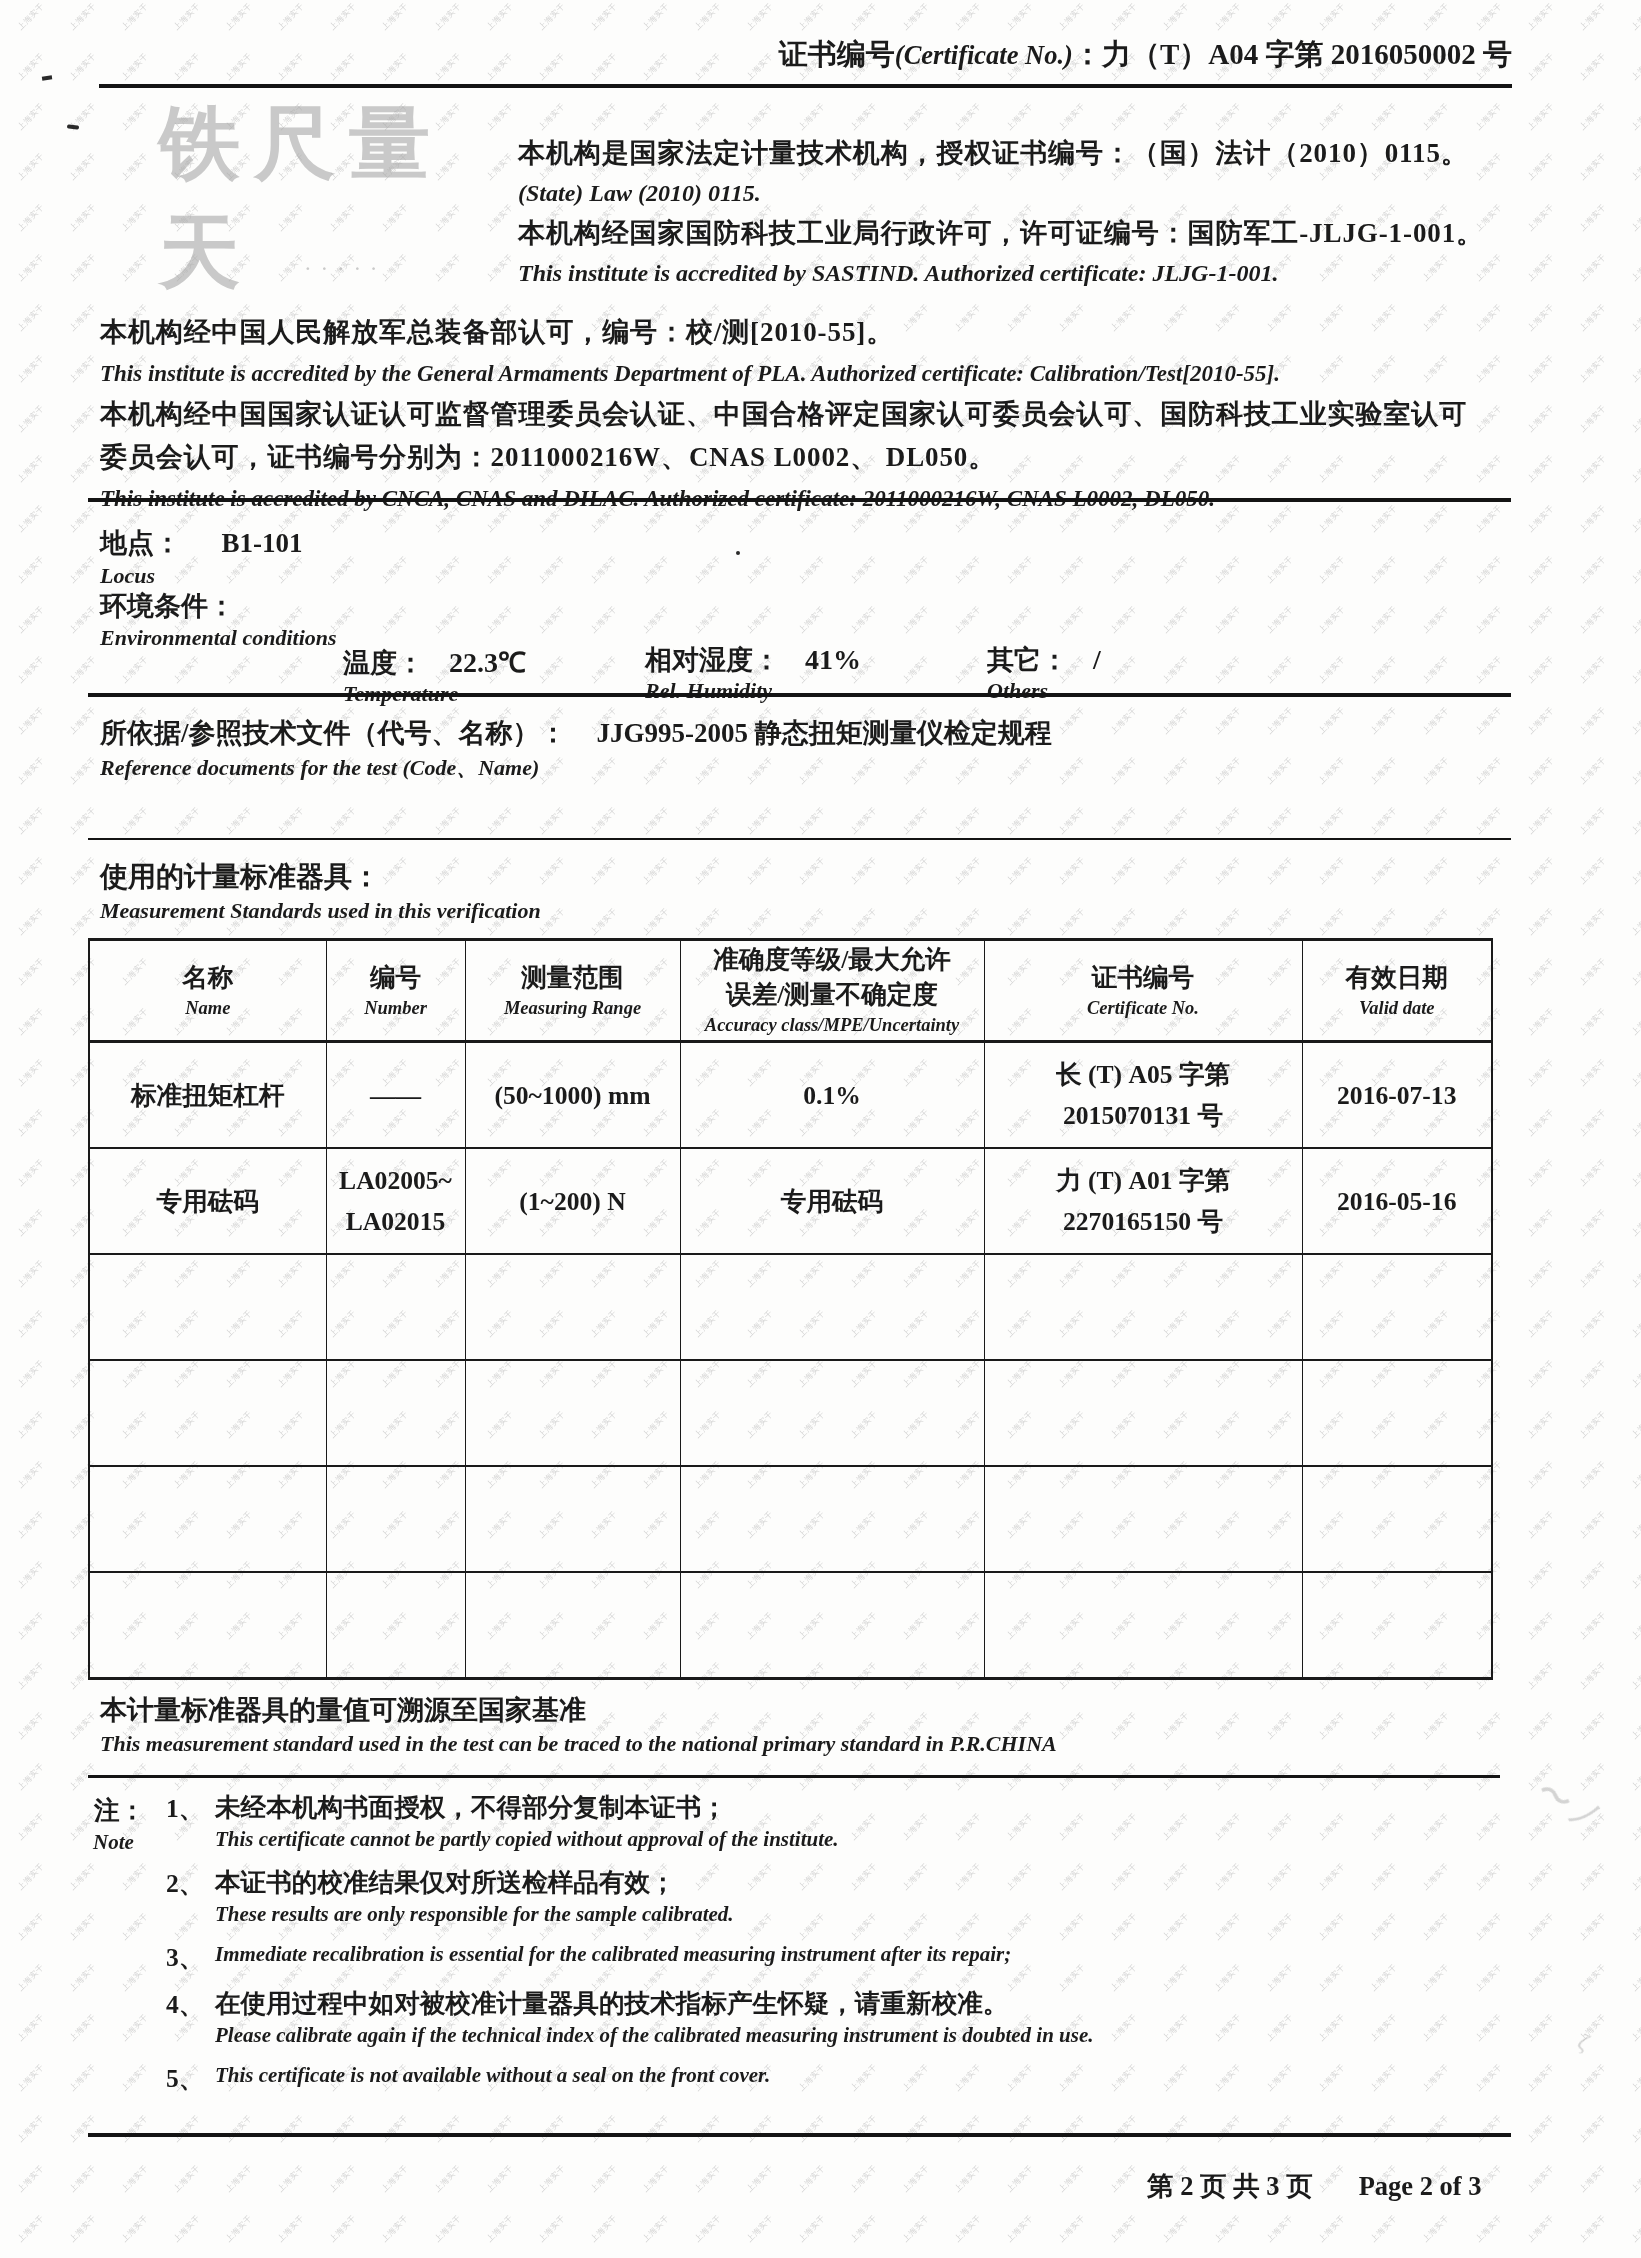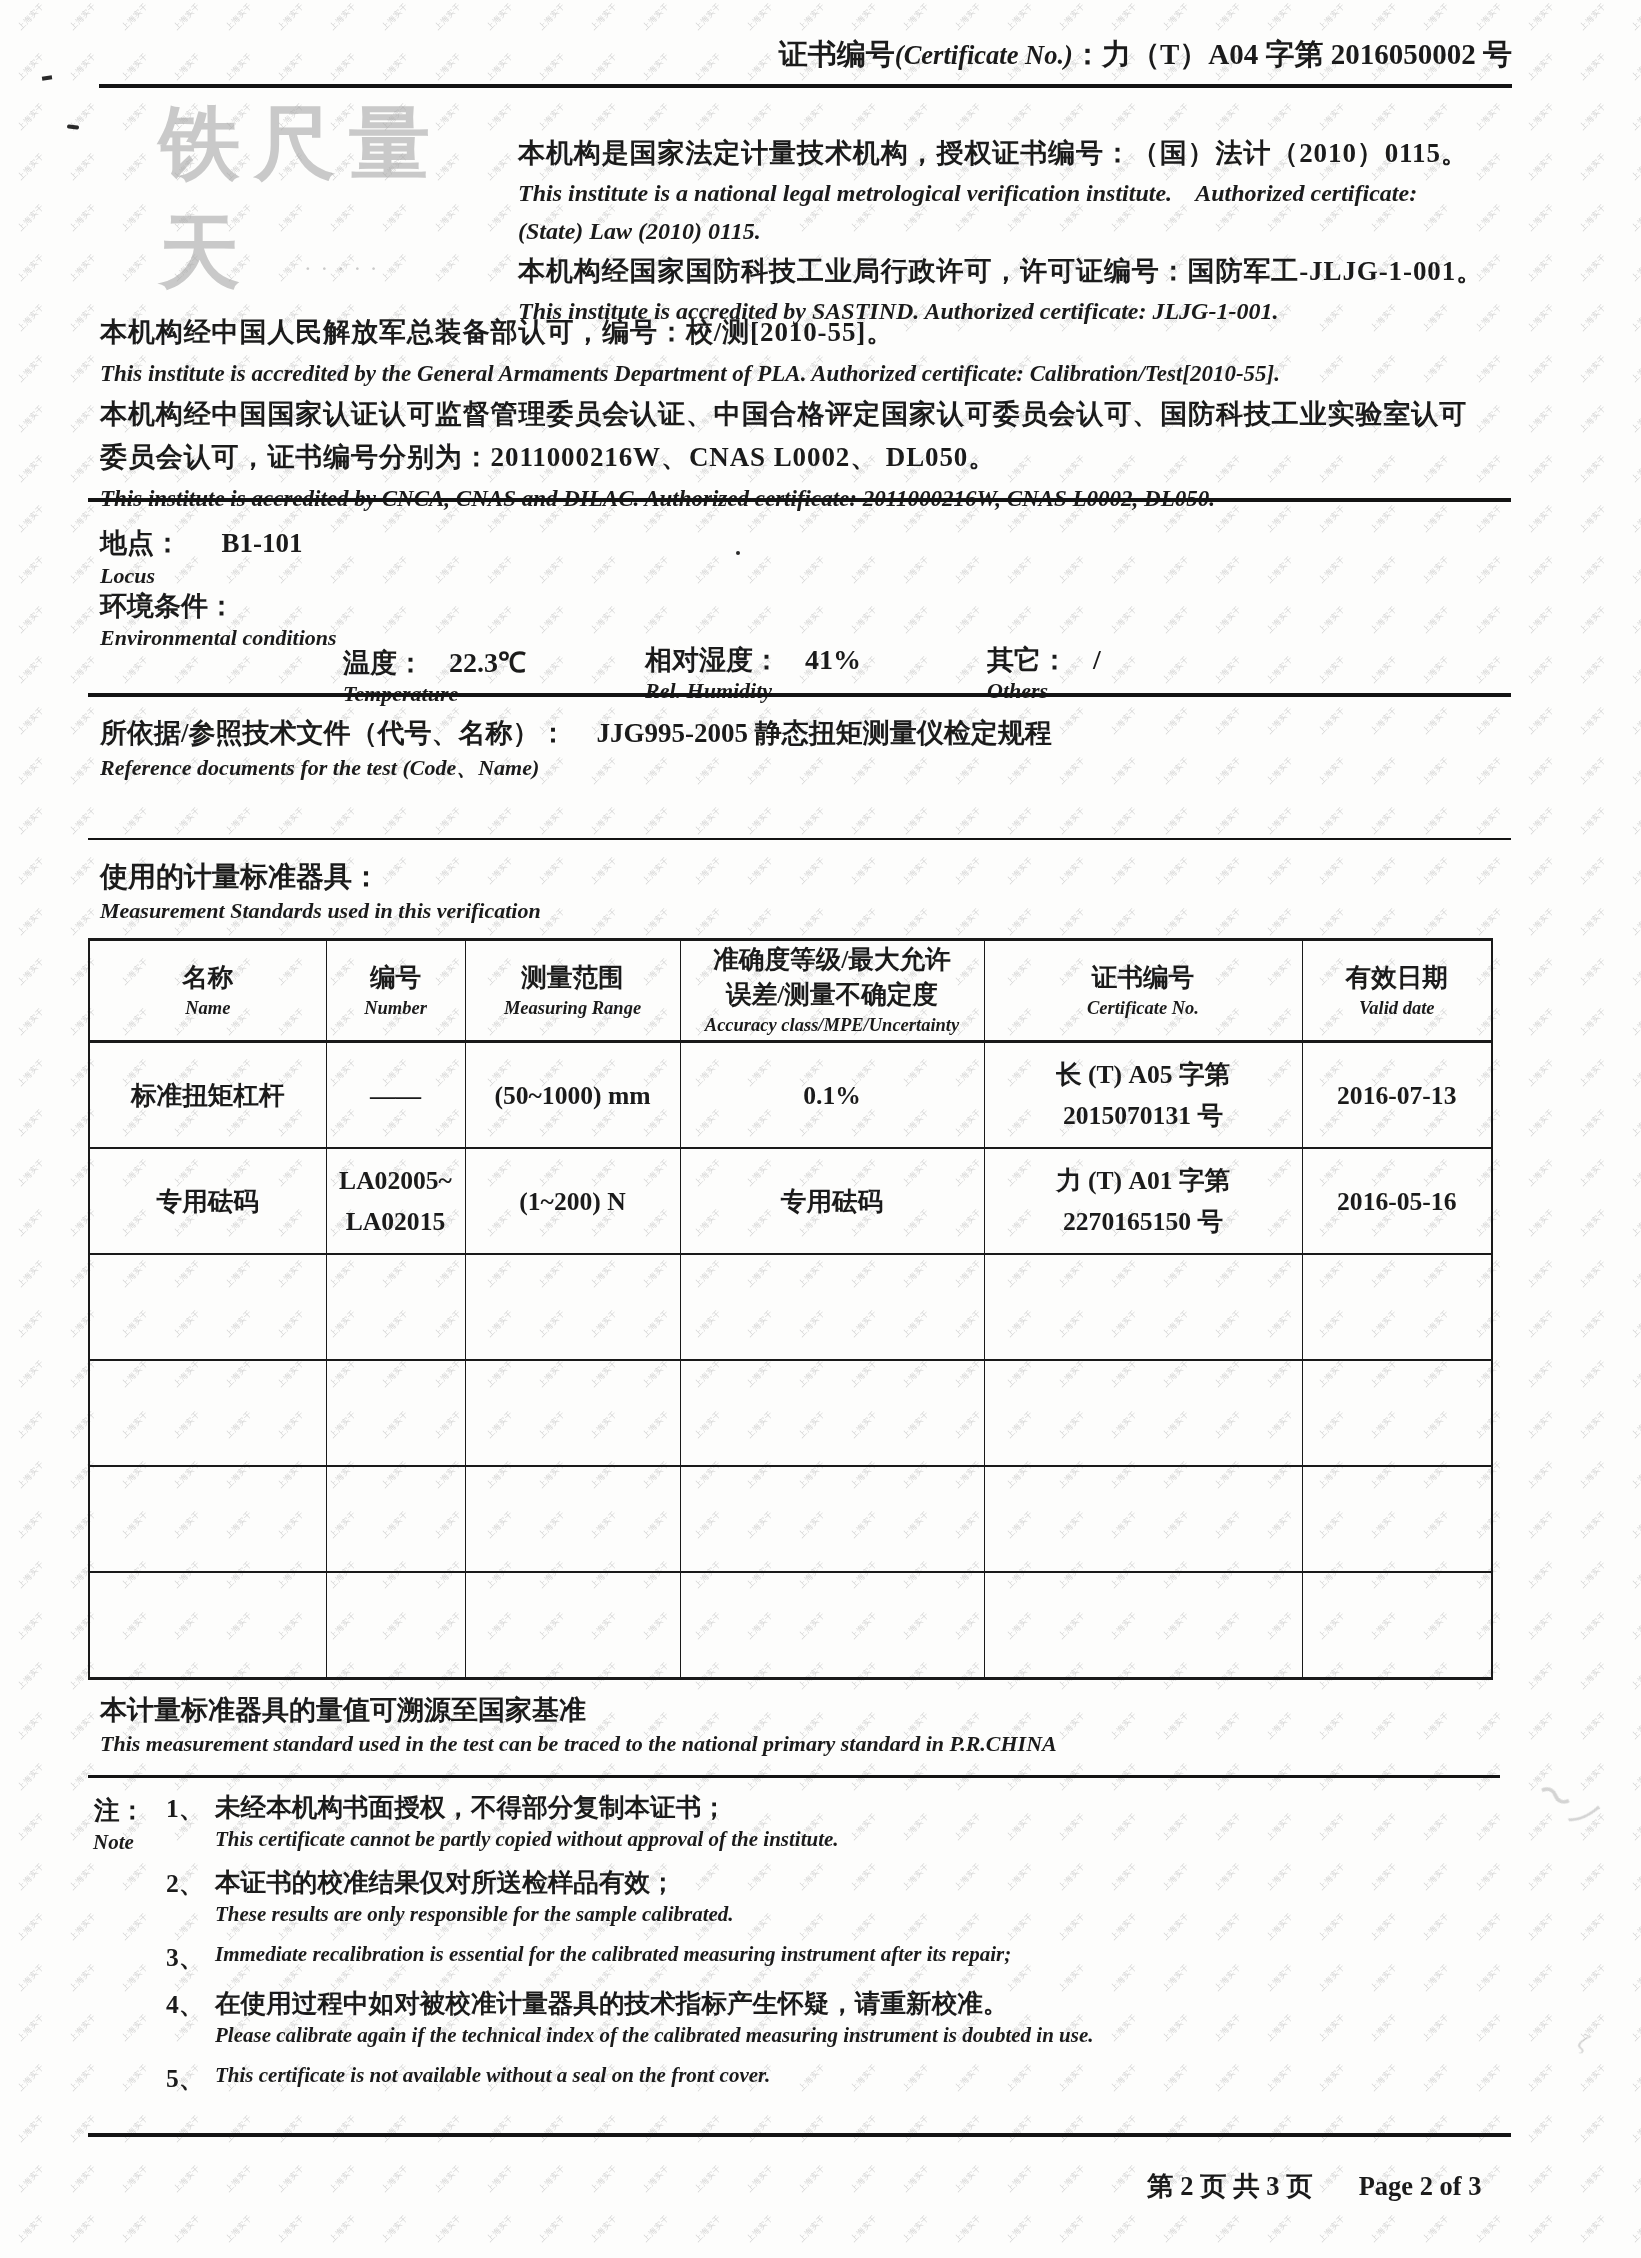--- a/index.html
+++ b/index.html
@@ -1516,21 +1516,20 @@
   </div>
   <div class="rule" style="left:99px;top:84px;width:1413px;height:3.5px;"></div>
 
   <div class="layer logo">
     <span class="logo-text">铁尺量天</span>
   </div>
   <div class="layer logo-sub">·····</div>
 
   <div id="intro-right" class="layer intro">
       <div class="line cn">本机构是国家法定计量技术机构，授权证书编号：（国）法计（2010）0115。</div>
-      <div class="line en">This institute is a national legal metrological verification institute.    Authorized certificate:</div>
       <div class="line en">(State) Law (2010) 0115.</div>
       <div class="line cn">本机构经国家国防科技工业局行政许可，许可证编号：国防军工-JLJG-1-001。</div>
       <div class="line en">This institute is accredited by SASTIND. Authorized certificate: JLJG-1-001.</div>
     </div>
   <div id="intro-left" class="layer intro">
       <div class="line cn">本机构经中国人民解放军总装备部认可，编号：校/测[2010-55]。</div>
       <div class="line en">This institute is accredited by the General Armaments Department of PLA. Authorized certificate: Calibration/Test[2010-55].</div>
       <div class="line cn">本机构经中国国家认证认可监督管理委员会认证、中国合格评定国家认可委员会认可、国防科技工业实验室认可</div>
       <div class="line cn">委员会认可，证书编号分别为：2011000216W、CNAS L0002、 DL050。</div>
       <div class="line en">This institute is accredited by CNCA, CNAS and DILAC. Authorized certificate: 2011000216W, CNAS L0002, DL050.</div>

